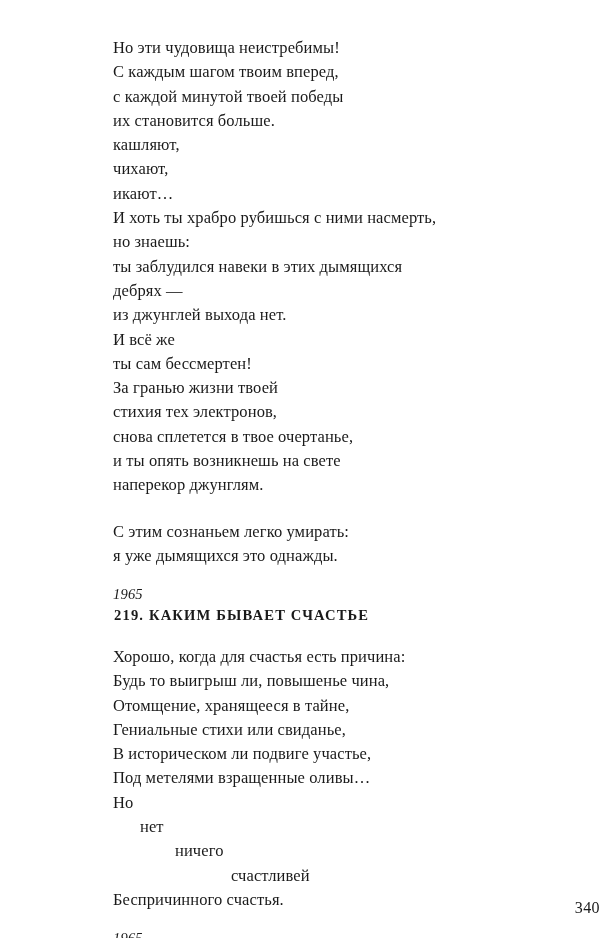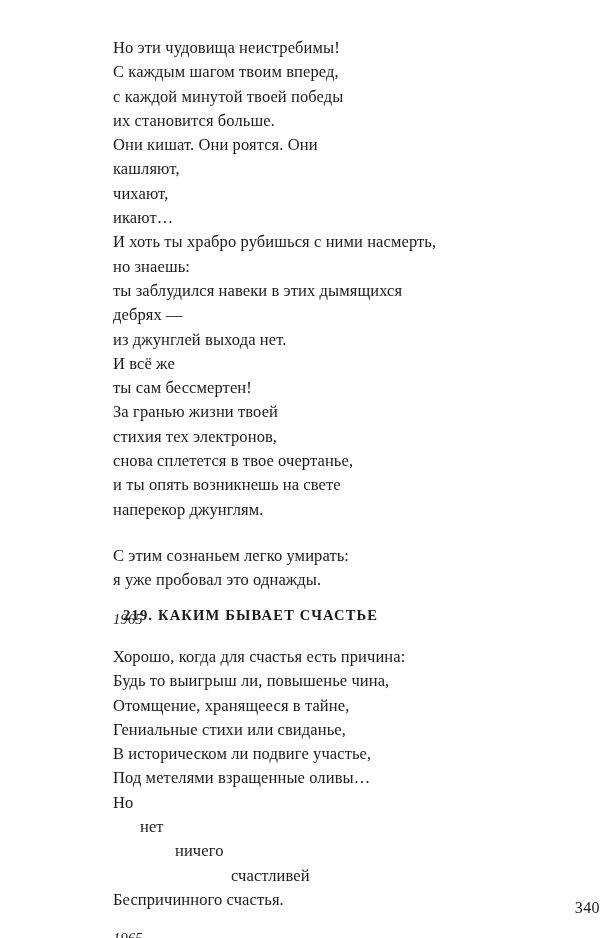--- a/index.html
+++ b/index.html
@@ -41,21 +41,21 @@
   }
   .year {
     font-style: italic;
     font-size: 14.5px;
     line-height: 24px;
     margin-top: 14px;
     letter-spacing: 0.2px;
   }
   .section-title {
     position: absolute;
-    left: 123px;
+    left: 114px;
     top: 607px;
     font-size: 14.6px;
     font-weight: bold;
     letter-spacing: 1.15px;
     font-variant: small-caps;
     text-transform: none;
   }
   .poem-block2 {
     position: absolute;
     left: 113px;
@@ -79,39 +79,38 @@
 </head>
 <body>
 
 <div class="page">
 
   <div class="poem-block">
     <div class="line">Но эти чудовища неистребимы!</div>
     <div class="line">С каждым шагом твоим вперед,</div>
     <div class="line">с каждой минутой твоей победы</div>
     <div class="line">их становится больше.</div>
-    <div class="line">Они кишат. Они роятся. Они</div>
     <div class="line">кашляют,</div>
     <div class="line">чихают,</div>
     <div class="line">икают…</div>
     <div class="line">И хоть ты храбро рубишься с ними насмерть,</div>
     <div class="line">но знаешь:</div>
     <div class="line">ты заблудился навеки в этих дымящихся</div>
     <div class="line indent-right">дебрях —</div>
     <div class="line">из джунглей выхода нет.</div>
     <div class="line">И всё же</div>
     <div class="line">ты сам бессмертен!</div>
     <div class="line">За гранью жизни твоей</div>
     <div class="line">стихия тех электронов,</div>
     <div class="line">снова сплетется в твое очертанье,</div>
     <div class="line">и ты опять возникнешь на свете</div>
     <div class="line">наперекор джунглям.</div>
     <div class="gap"></div>
     <div class="line">С этим сознаньем легко умирать:</div>
-    <div class="line">я уже пробовал это однажды.</div>
+    <div class="line">я уже дымящихся это однажды.</div>
     <div class="year">1965</div>
   </div>
 
   <div class="section-title">219. КАКИМ БЫВАЕТ СЧАСТЬЕ</div>
 
   <div class="poem-block2">
     <div class="line">Хорошо, когда для счастья есть причина:</div>
     <div class="line">Будь то выигрыш ли, повышенье чина,</div>
     <div class="line">Отомщение, хранящееся в тайне,</div>
     <div class="line">Гениальные стихи или свиданье,</div>

